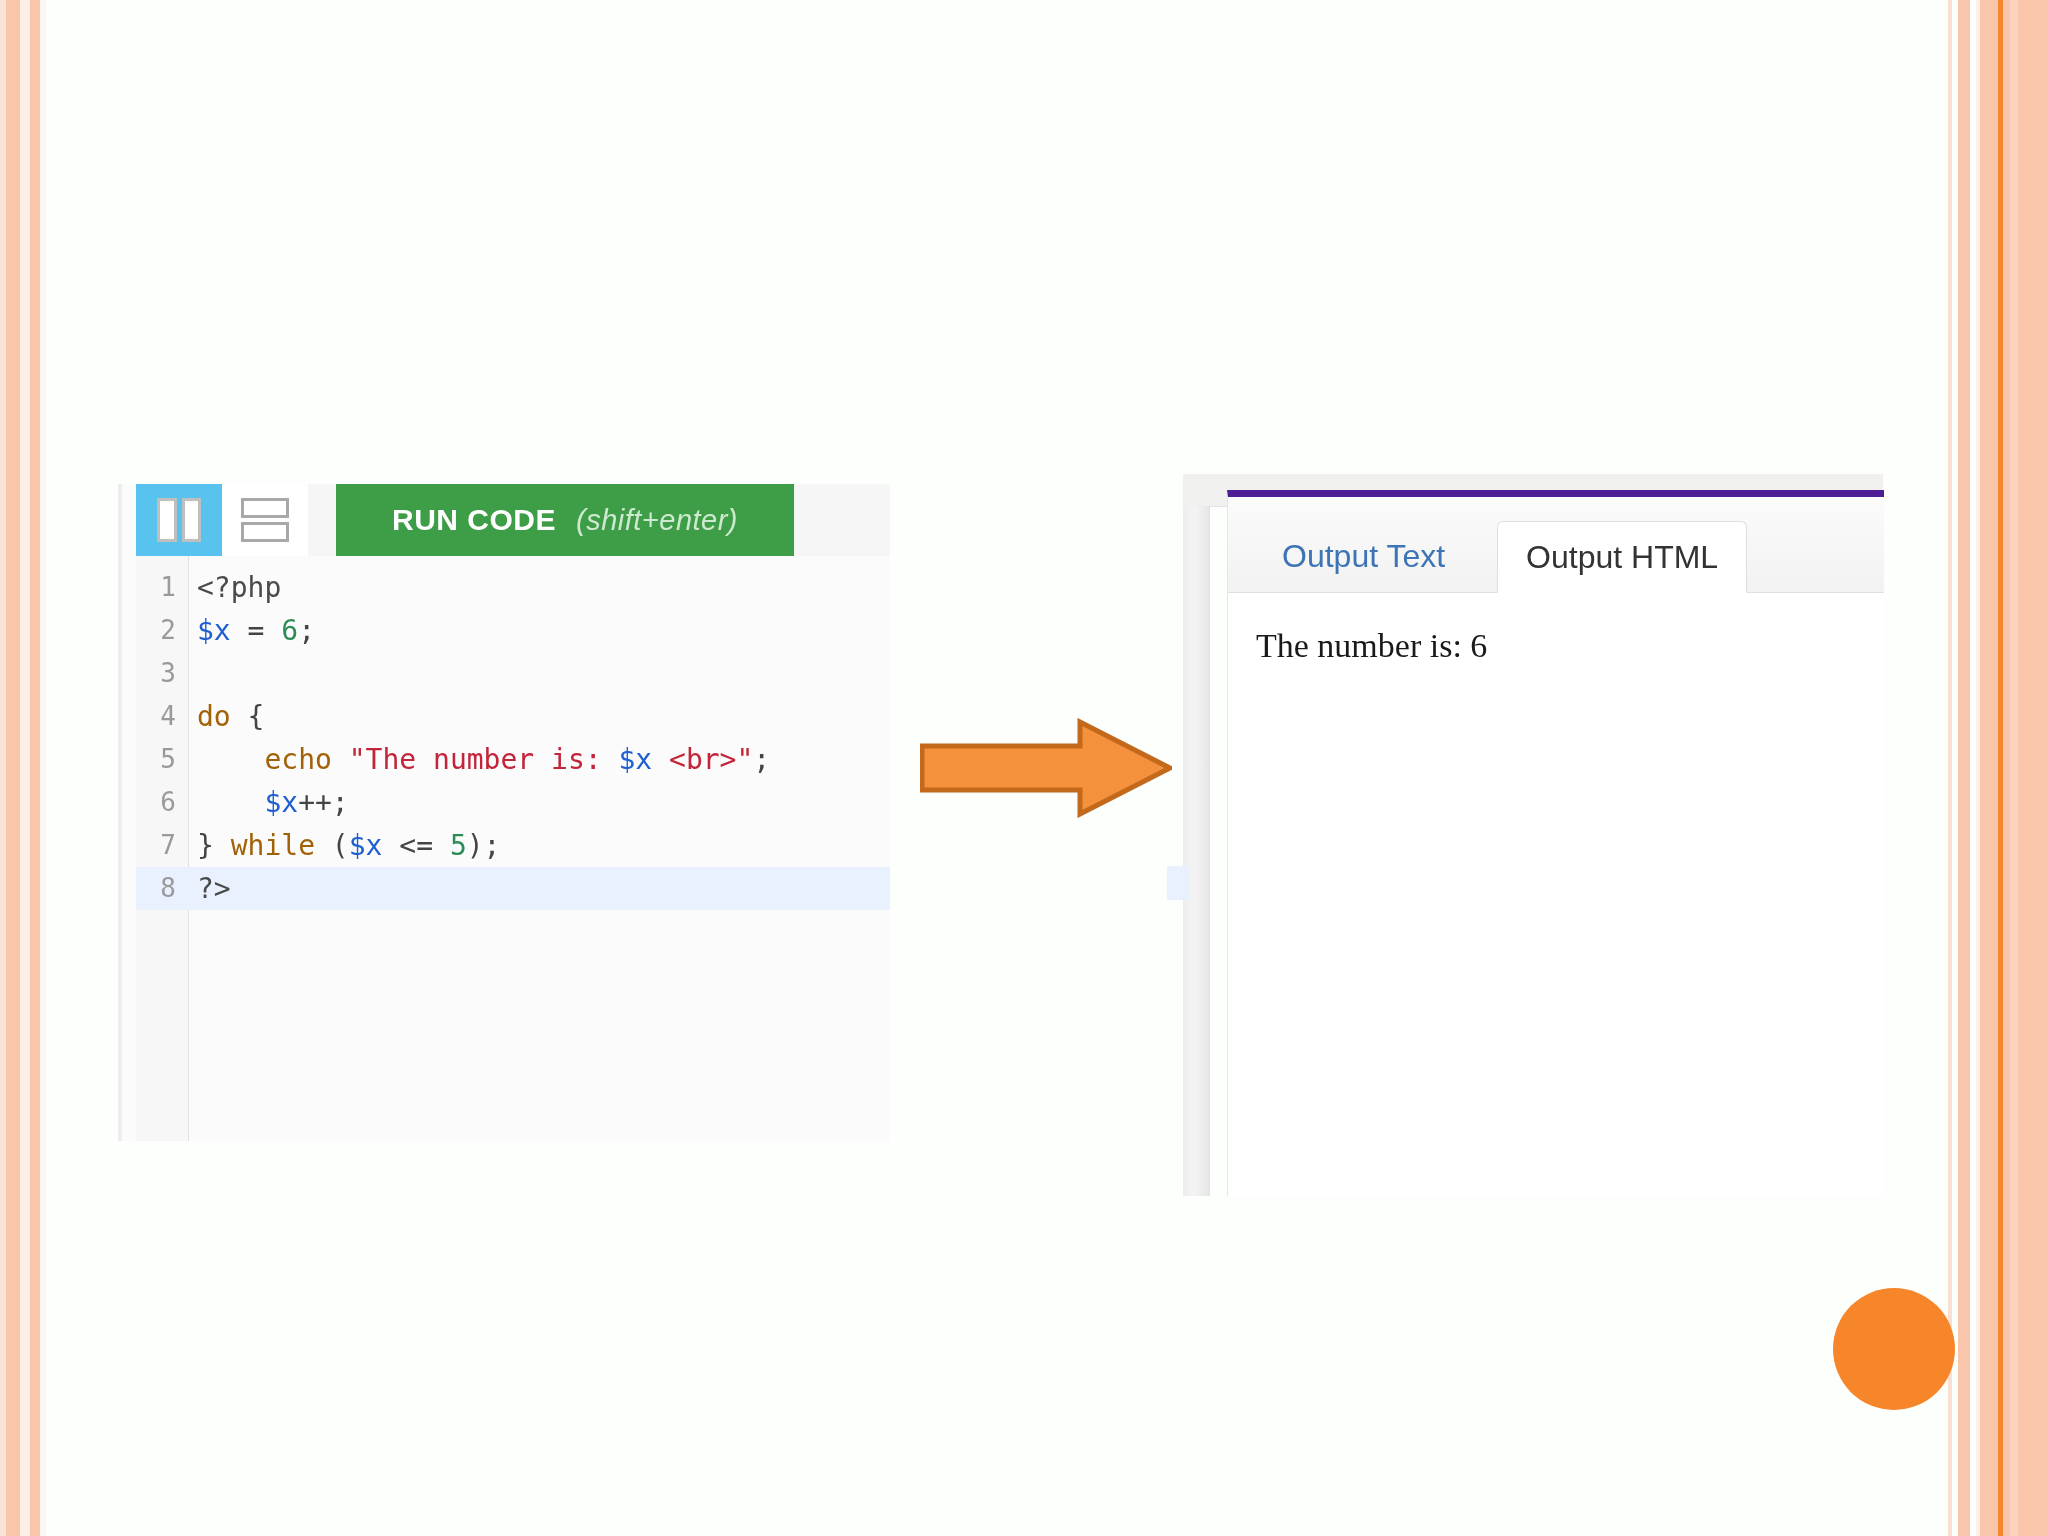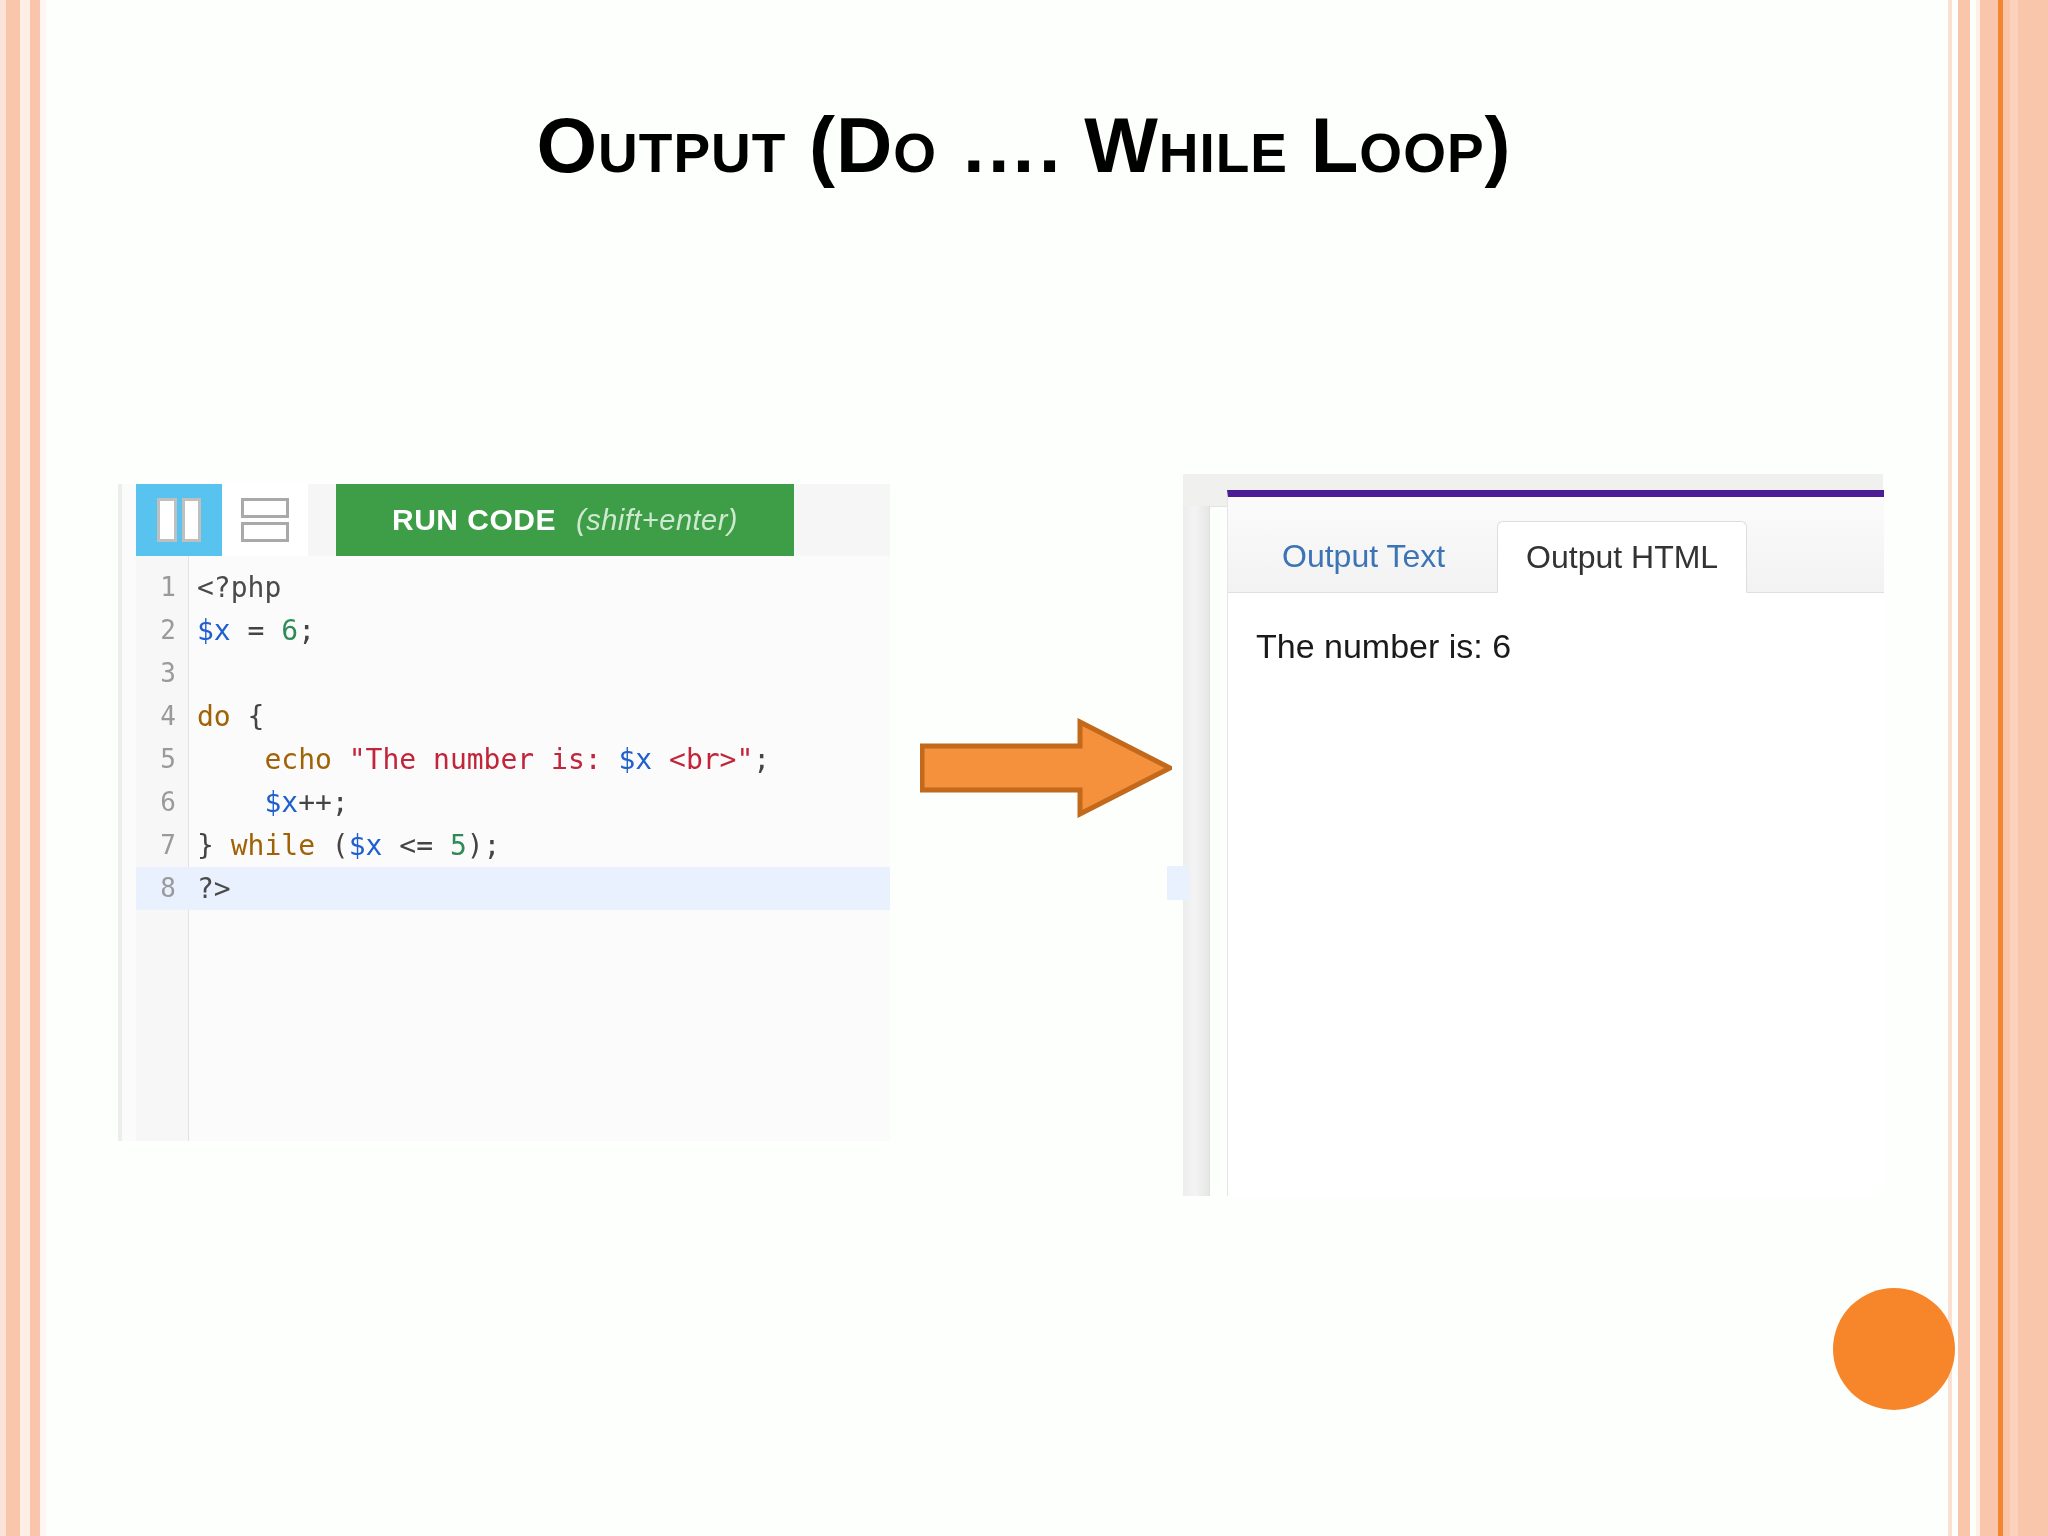--- a/index.html
+++ b/index.html
@@ -268,21 +268,21 @@
     border: 1px solid #dedede;
     border-bottom: 1px solid #ffffff;
     border-radius: 6px 6px 0 0;
     margin-bottom: -1px;
     position: relative;
     z-index: 2;
     margin-left: 24px;
   }
   .output-content {
     padding: 34px 0 0 28px;
-    font-family: Liberation Sans, sans-serif;
+    font-family: Liberation Serif, serif;
     font-size: 34px;
     color: #1a1a1a;
   }
 
   
   .circle {
     position: absolute;
     left: 1833px;
     top: 1288px;
     width: 122px;
@@ -306,21 +306,20 @@
 
   <div class="border-right">
     <span class="r1"></span>
     <span class="r2"></span>
     <span class="r3"></span>
     <span class="r4"></span>
     <span class="r5"></span>
     <span class="r6"></span>
   </div>
 
-  <div class="title">Output (Do …. While Loop)</div>
 
   <div class="editor">
     <div class="editor-outerline"></div>
 
     <div class="editor-toolbar">
       <div class="tb-btn split-v" style="background: rgb(89, 195, 240);">
         <span class="icon-split-v">
           <i></i>
             <i></i>
         </span>

